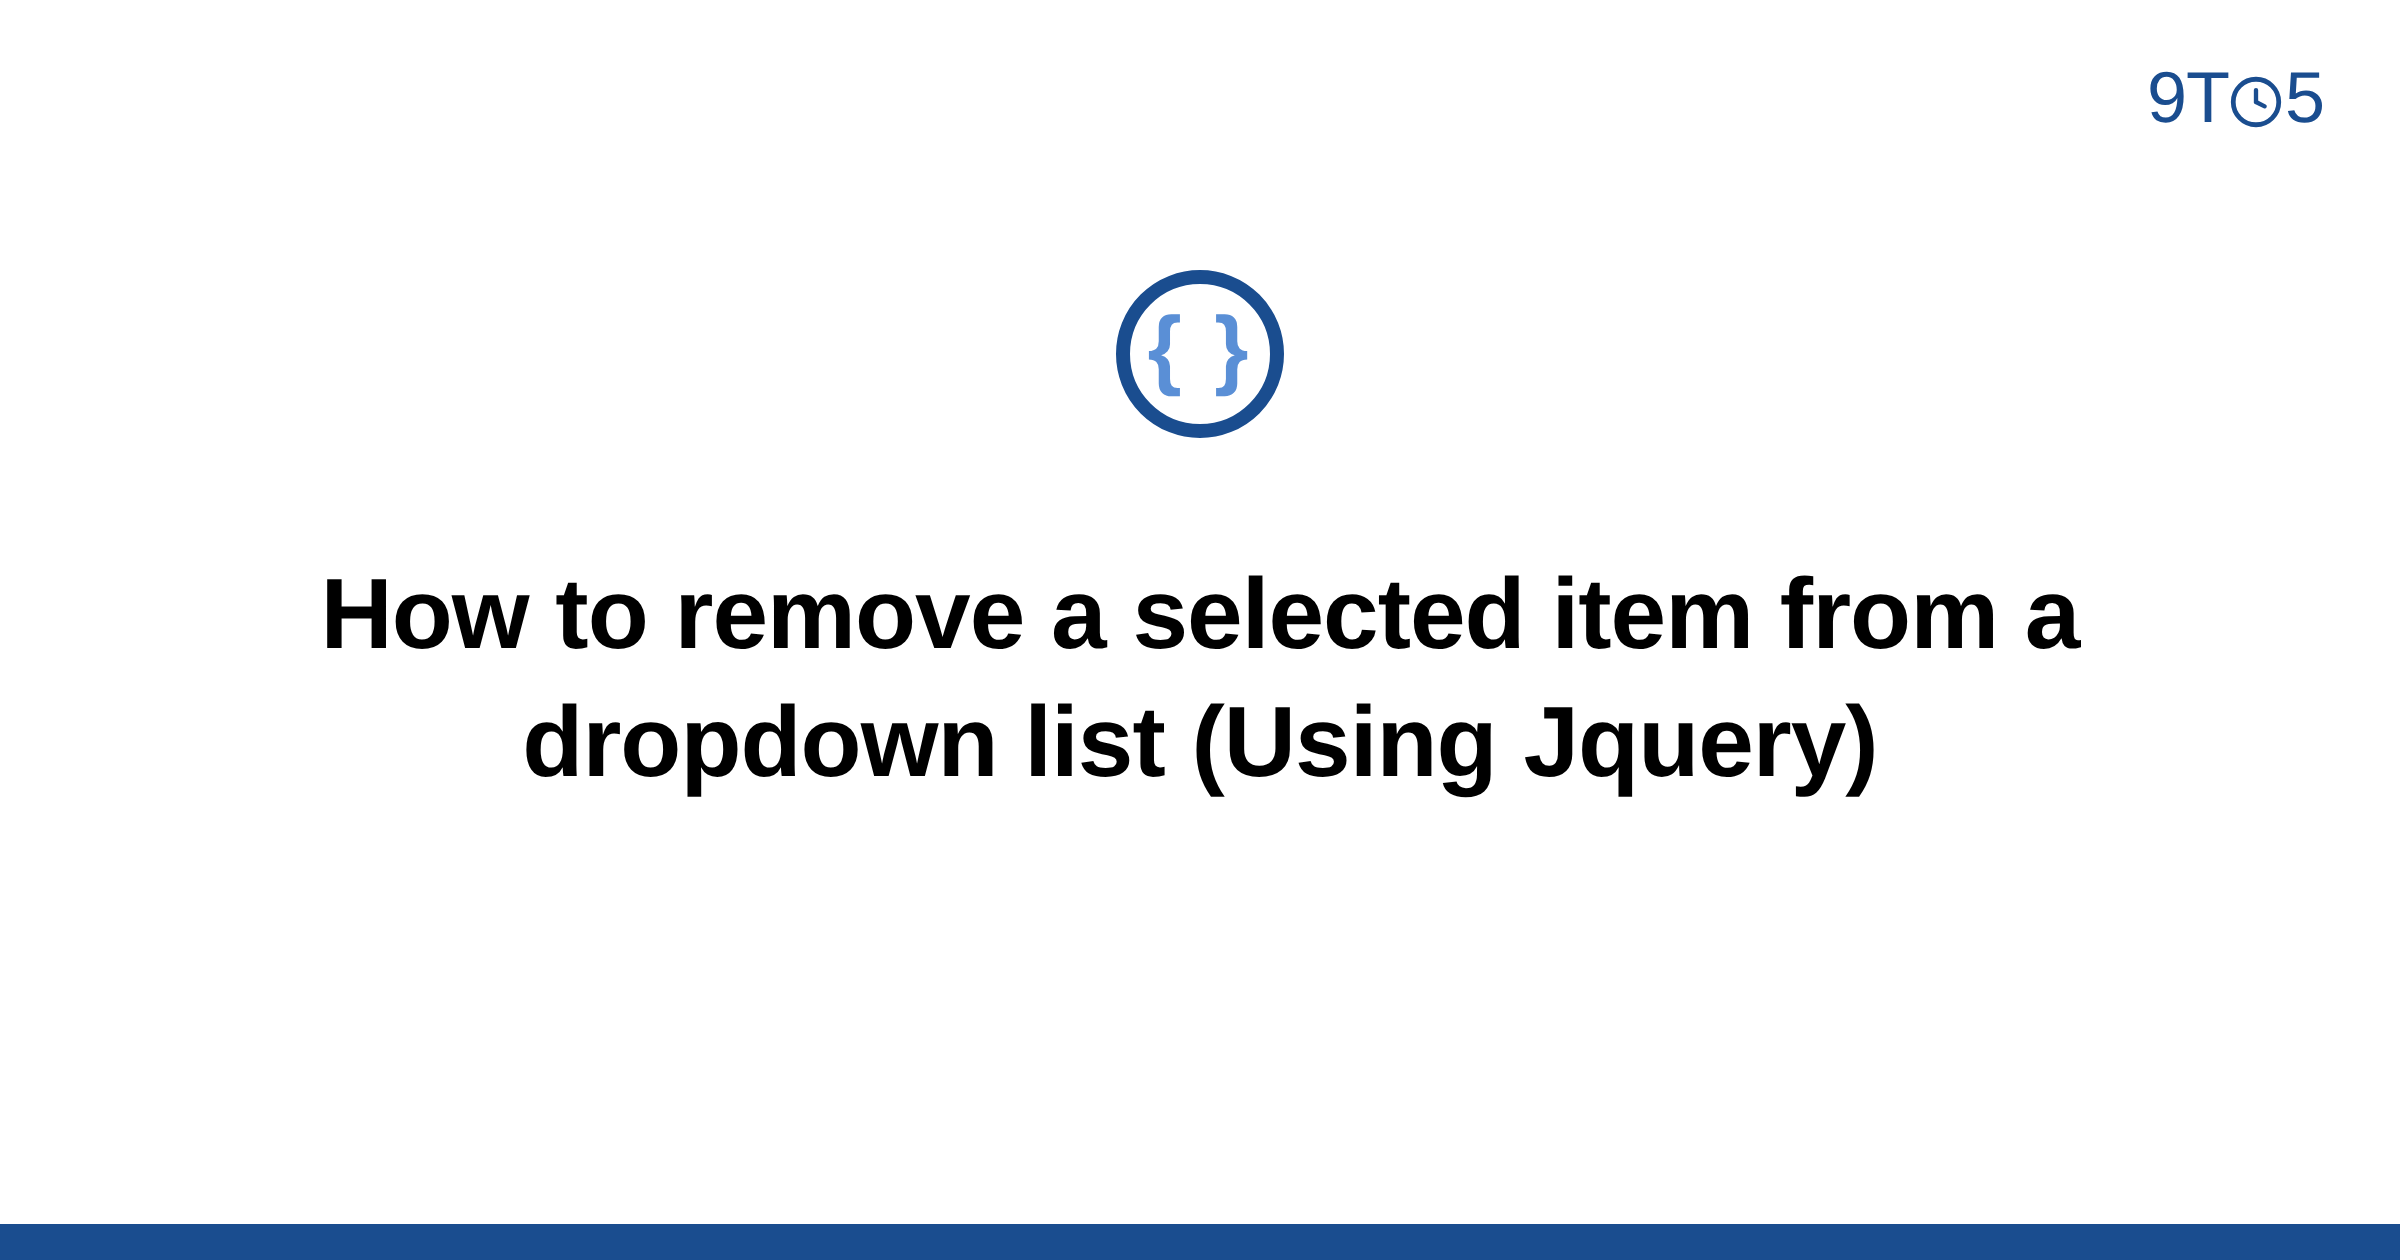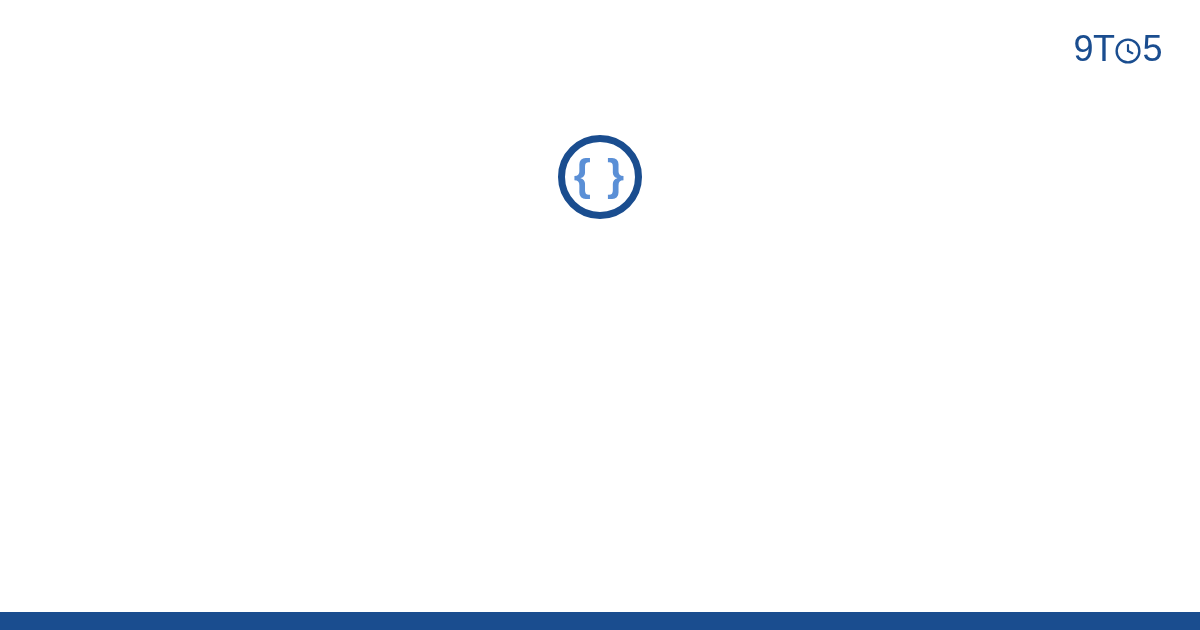--- a/index.html
+++ b/index.html
@@ -108,15 +108,16 @@
       <line x1="12" y1="12" x2="16" y2="14" stroke="#1a4d8f" stroke-width="2" stroke-linecap="round"></line>
     </svg>
   </span>
   <span class="logo-5">5</span>
 </div>
 
 <div class="content">
   <div class="code-icon">
     <span class="code-icon-inner">{ }</span>
   </div>
+  <h1 class="title">How to remove a selected item from a dropdown list (Using Jquery)</h1>
 </div>
 
 <div class="footer-bar"></div>
 
 </body></html>

